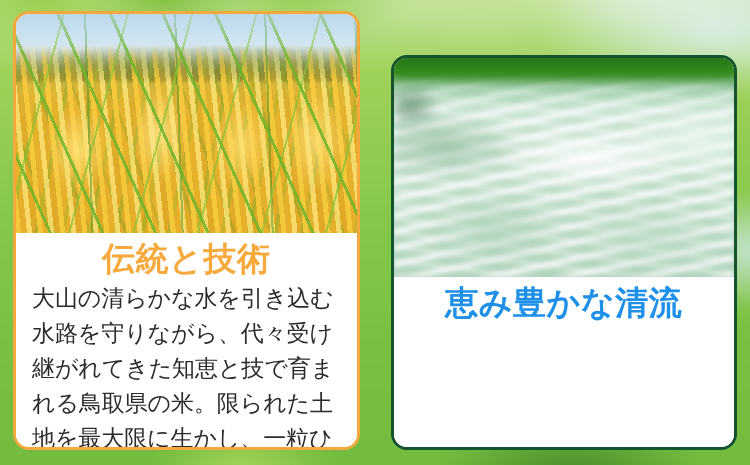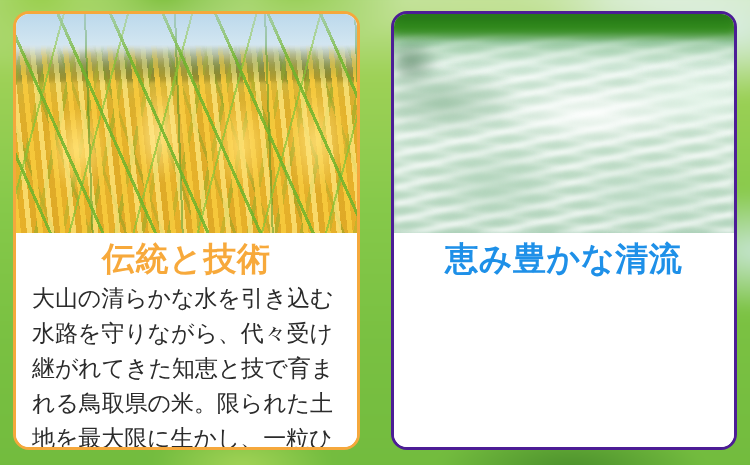--- a/index.html
+++ b/index.html
@@ -54,21 +54,21 @@
     position: relative;
     flex: 1 1 0;
     border-radius: 16px;
     background: #ffffff;
     overflow: hidden;
     box-sizing: border-box;
     display: flex;
     flex-direction: column;
   }
   .card.orange { border: 3px solid #f5a83c; }
-  .card.blue   { border: 3px solid #4c1d95; }
+  .card.blue   { border: 3px solid #14532d; margin-top: 44px; }
 
   
   .photo {
     position: relative;
     height: 219px;
     flex: 0 0 219px;
     overflow: hidden;
   }
   .photo-inner { position: absolute; inset: 0; }
 

